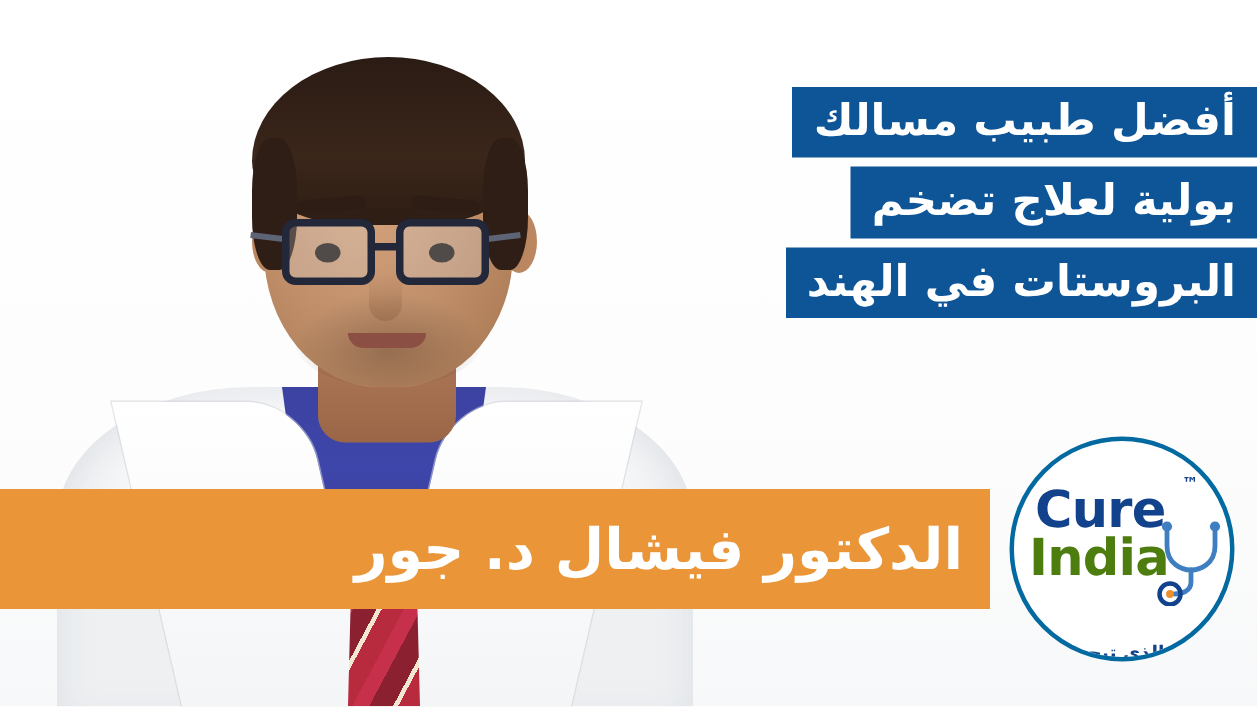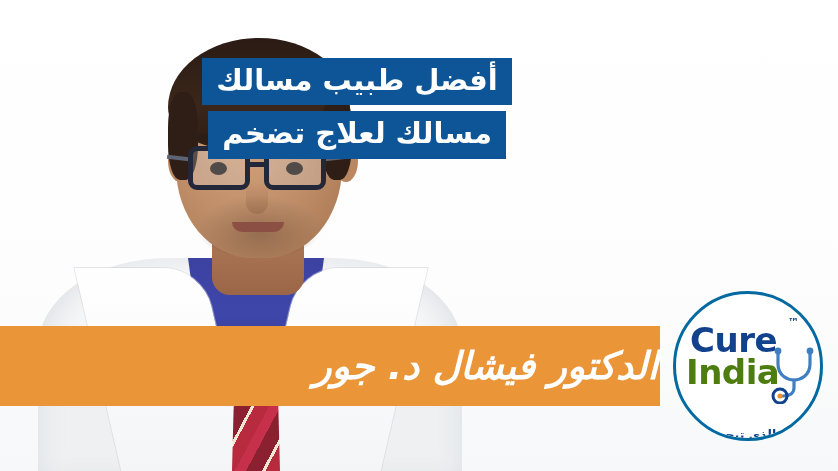--- a/index.html
+++ b/index.html
@@ -241,24 +241,24 @@
     height: 62px;
     background: radial-gradient(ellipse at 50% 60%, rgba(60,42,30,0.30) 0%, rgba(60,42,30,0.0) 72%);
     border-radius: 0 0 50% 50%;
   }
 
   
   .headline {
     position: absolute;
     top: 58px;
     left: 0;
-    width: 714px;
+    width: 838px;
     display: flex;
     flex-direction: column;
-    align-items: center;
+    align-items: flex-start;
     gap: 6px;
     z-index: 6;
   }
   .headline-line {
     background: #0d5596;
     color: #ffffff;
     font-size: 29px;
     font-weight: bold;
     line-height: 1.08;
     padding: 7px 14px 9px 14px;
@@ -277,23 +277,22 @@
     left: 0;
     top: 326px;
     width: 660px;
     height: 80px;
     background: #ea9538;
     z-index: 7;
     display: flex;
     align-items: center;
     justify-content: flex-start;
     direction: rtl;
-    padding-right: 2px;
+    padding-right: 18px;
     box-sizing: border-box;
-    font-style: italic;
   }
   .name-banner-text {
     color: #ffffff;
     font-size: 38px;
     font-weight: bold;
     white-space: nowrap;
     line-height: 1;
     letter-spacing: 0.5px;
   }
 
@@ -406,21 +405,22 @@
       <div class="glass-r"></div>
       <div class="glass-bridge"></div>
       <div class="nose"></div>
       <div class="mouth"></div>
       <span class="sr-only">Male doctor wearing dark-rimmed glasses, white lab coat, blue dress shirt and red striped tie</span>
     </div>
   </div>
 
   <div class="headline">
     <div class="headline-line l1">أفضل طبيب مسالك</div>
-    <div class="headline-line l2">مسالك لعلاج تضخم</div>
+    <div class="headline-line l2">بولية لعلاج تضخم</div>
+    <div class="headline-line l3">البروستات في الهند</div>
   </div>
 
   <div class="name-banner">
     <span class="name-banner-text">الدكتور فيشال د. جور</span>
   </div>
 
   <div class="logo">
     <div class="logo-inner">
       <span class="logo-cure">Cure</span>
       <span class="logo-tm">™</span>

